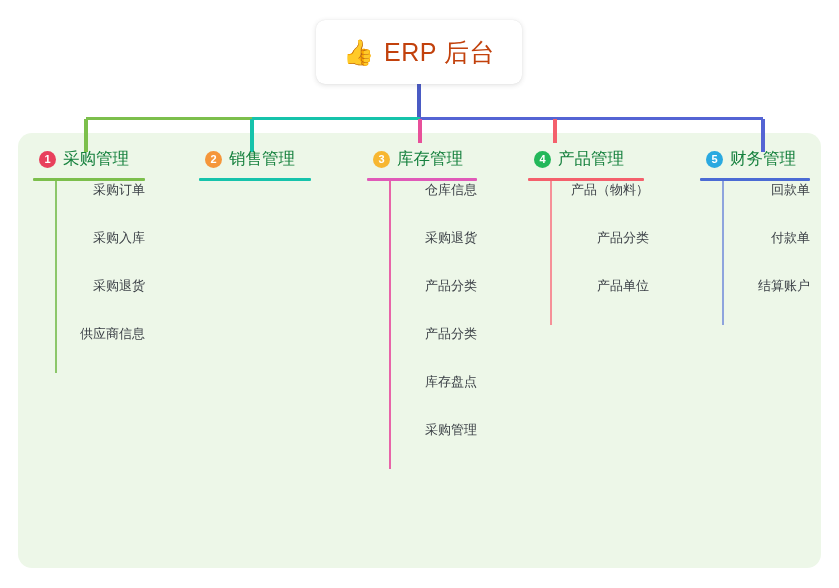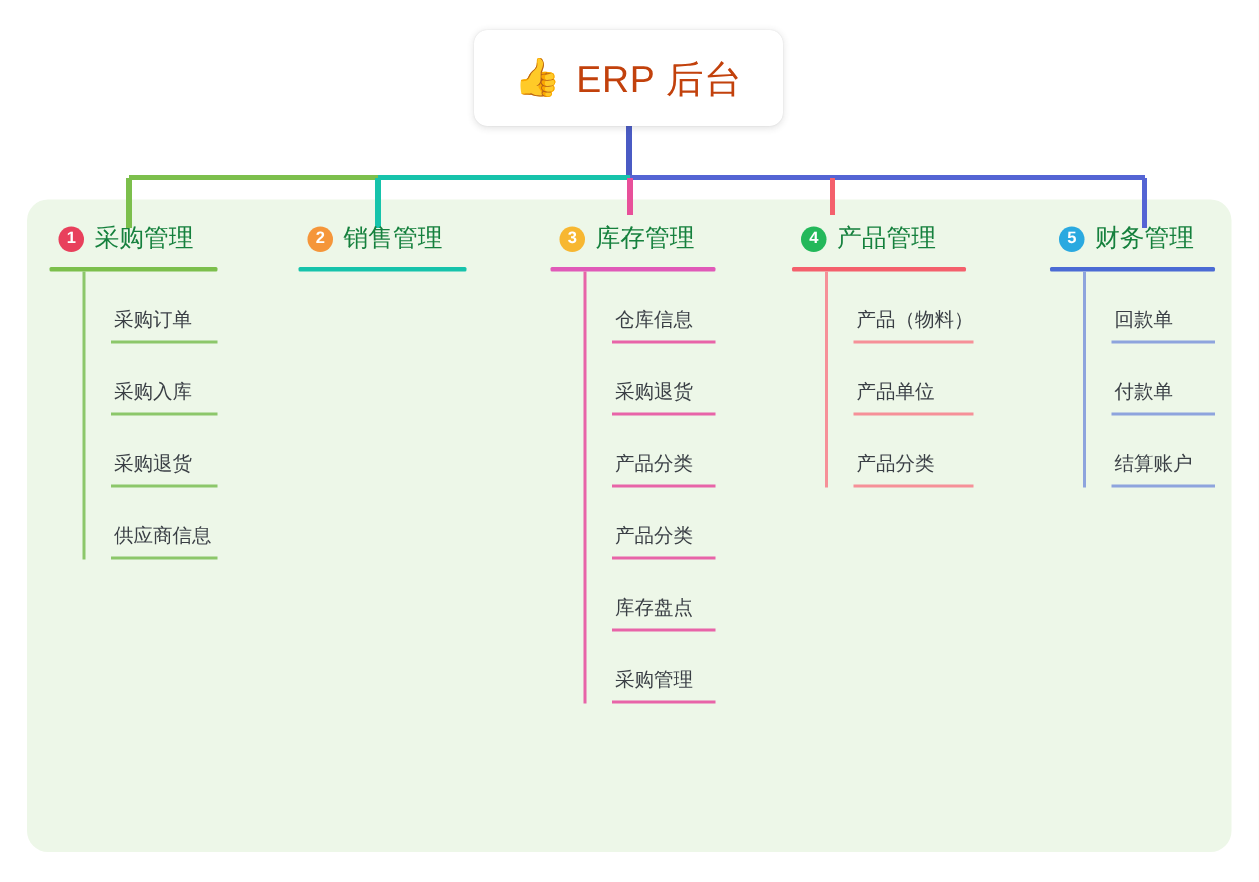--- a/index.html
+++ b/index.html
@@ -115,21 +115,20 @@
   .spine {
     position: absolute;
     left: 0;
     top: 0;
     bottom: 0;
     width: 2px;
   }
   .leaf {
     height: 48px;
     display: flex;
-    flex-direction: column;
     justify-content: flex-end;
     box-sizing: border-box;
   }
   .leaf-label {
     font-size: 13px;
     color: #3a3f45;
     white-space: nowrap;
     padding-bottom: 5px;
     padding-left: 2px;
   }
@@ -235,27 +234,27 @@
           <span class="col-title">产品管理</span>
         </div>
         <div class="header-rule" style="background: rgb(244, 96, 108); width: 116px;"></div>
         <div class="leaves">
           <div class="spine" style="background: rgb(246, 144, 152);"></div>
           <div class="leaf">
             <div class="leaf-label">产品（物料）</div>
             <div class="leaf-rule" style="background: rgb(246, 144, 152);"></div>
           </div>
           <div class="leaf">
+            <div class="leaf-label">产品分类</div>
+            <div class="leaf-rule" style="background: rgb(246, 144, 152);"></div>
+          </div>
+          <div class="leaf">
             <div class="leaf-label">产品单位</div>
             <div class="leaf-rule" style="background: rgb(246, 144, 152);"></div>
           </div>
-          <div class="leaf">
-            <div class="leaf-label">产品分类</div>
-            <div class="leaf-rule" style="background: rgb(246, 144, 152);"></div>
-          </div>
         </div>
       </div>
       <div class="column" style="left: 700px; top: 146px;">
         <div class="col-header">
           <span class="badge" style="background: rgb(42, 169, 224);">5</span>
           <span class="col-title">财务管理</span>
         </div>
         <div class="header-rule" style="background: rgb(75, 107, 212); width: 110px;"></div>
         <div class="leaves">
           <div class="spine" style="background: rgb(142, 164, 221);"></div>

